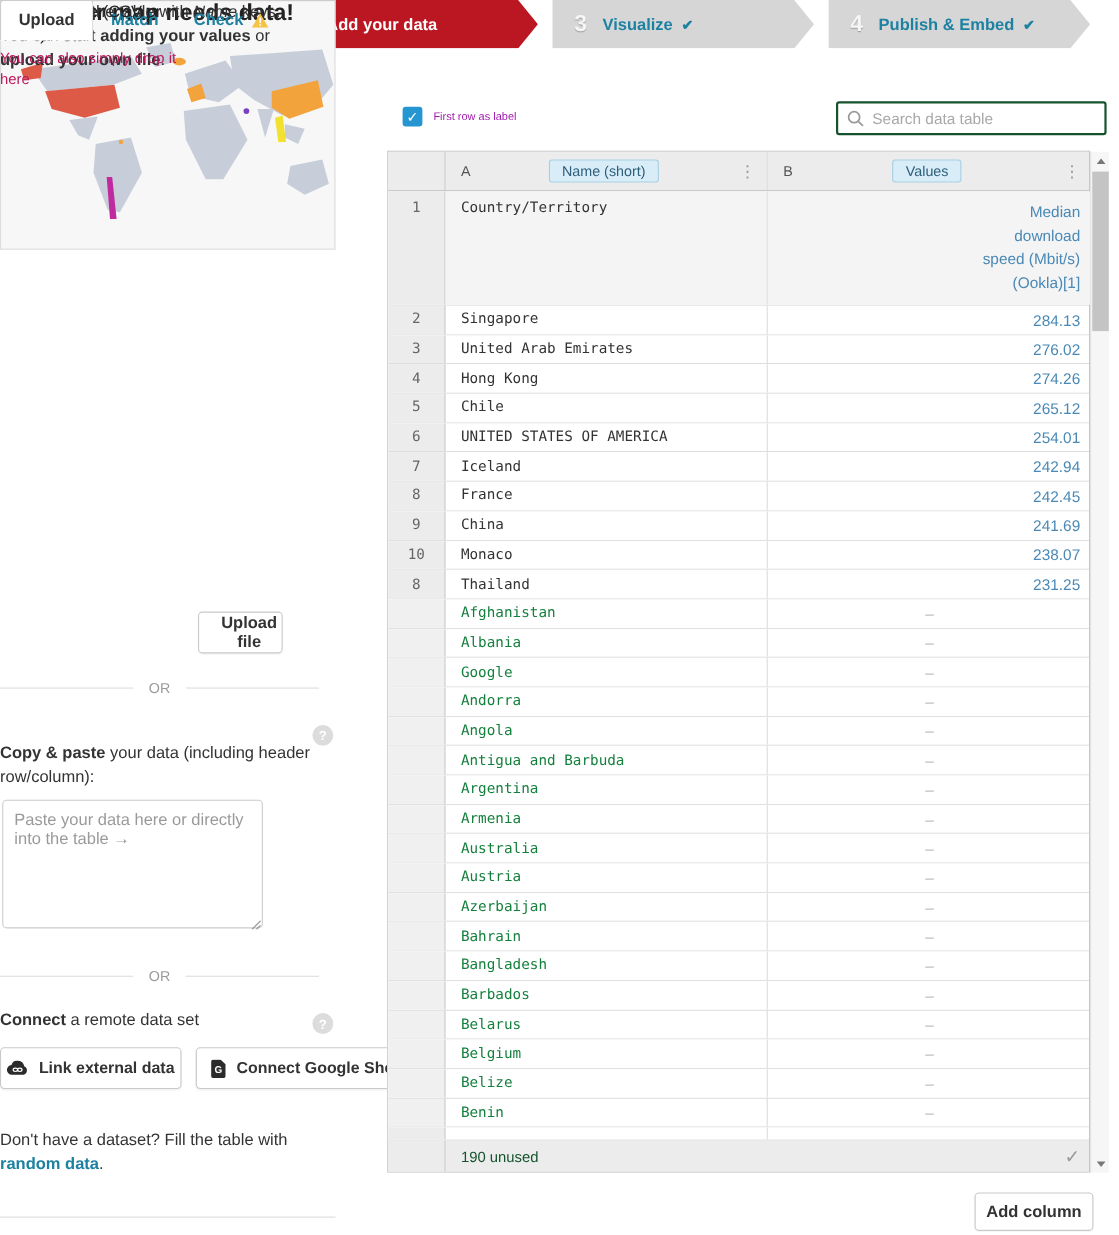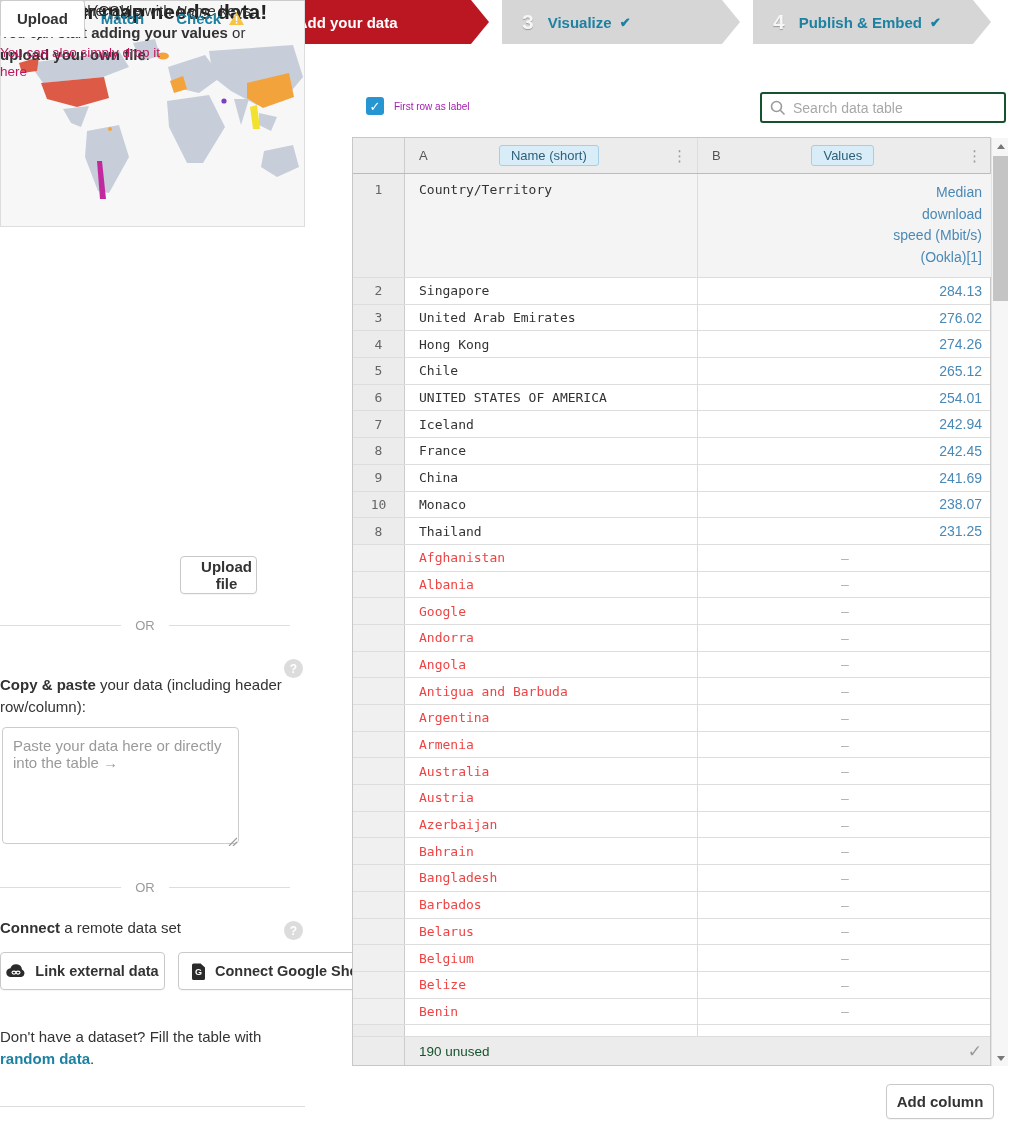--- a/index.html
+++ b/index.html
@@ -83,21 +83,21 @@
   .pill { margin:0 auto; background:#d8edf8; border:1px solid #a7cfe4; border-radius:3px; padding:2px 11px; font-size:13px; color:#2d5f79; cursor:pointer; }
   .kebab { color:#999; font-size:15px; cursor:pointer; padding:0 2px; }
   .label-row { height:104px; }
   .label-row .cnum { align-items:flex-start; padding-top:8px; background:#ececec; }
   .label-row .ca { background:#f4f4f4; align-items:flex-start; padding-top:8px; }
   .label-row .cb { background:#f4f4f4; align-items:flex-start; padding-top:8px; }
   .label-val { display:inline-block; max-width:92px; text-align:right; line-height:1.55; overflow-wrap:break-word; }
   .datarow { height:26.7px; }
   .unusedrow { height:26.7px; }
   .unusedrow .cnum { background:#f0f0f0; }
-  .unusedrow .ca { color:#ef4444;text-align:center; }
+  .unusedrow .ca { color:#15803d;text-align:center; }
   .unusedrow .cb { color:#b5b5b5; justify-content:center; }
   .fillerrow { height:12px; }
   .footrow { height:28px; background:#ececec; }
   .footrow .cnum { background:#ececec; }
   .footrow .ca { border-right:none; font-family:"Liberation Sans", sans-serif; color:#14532d; font-size:13.5px; width:400px; }
   .footrow .cb { width:187px; color:#999; font-family:"Liberation Sans", sans-serif; font-size:17px; }
 
   
   .scrollbar { position:absolute; left:991px; top:138px; width:17px; height:928px; background:#f6f6f6; border-left:1px solid #e3e3e3; }
   .sb-arrow { position:absolute; left:0; width:17px; height:16px; display:flex; align-items:center; justify-content:center; cursor:pointer; }

